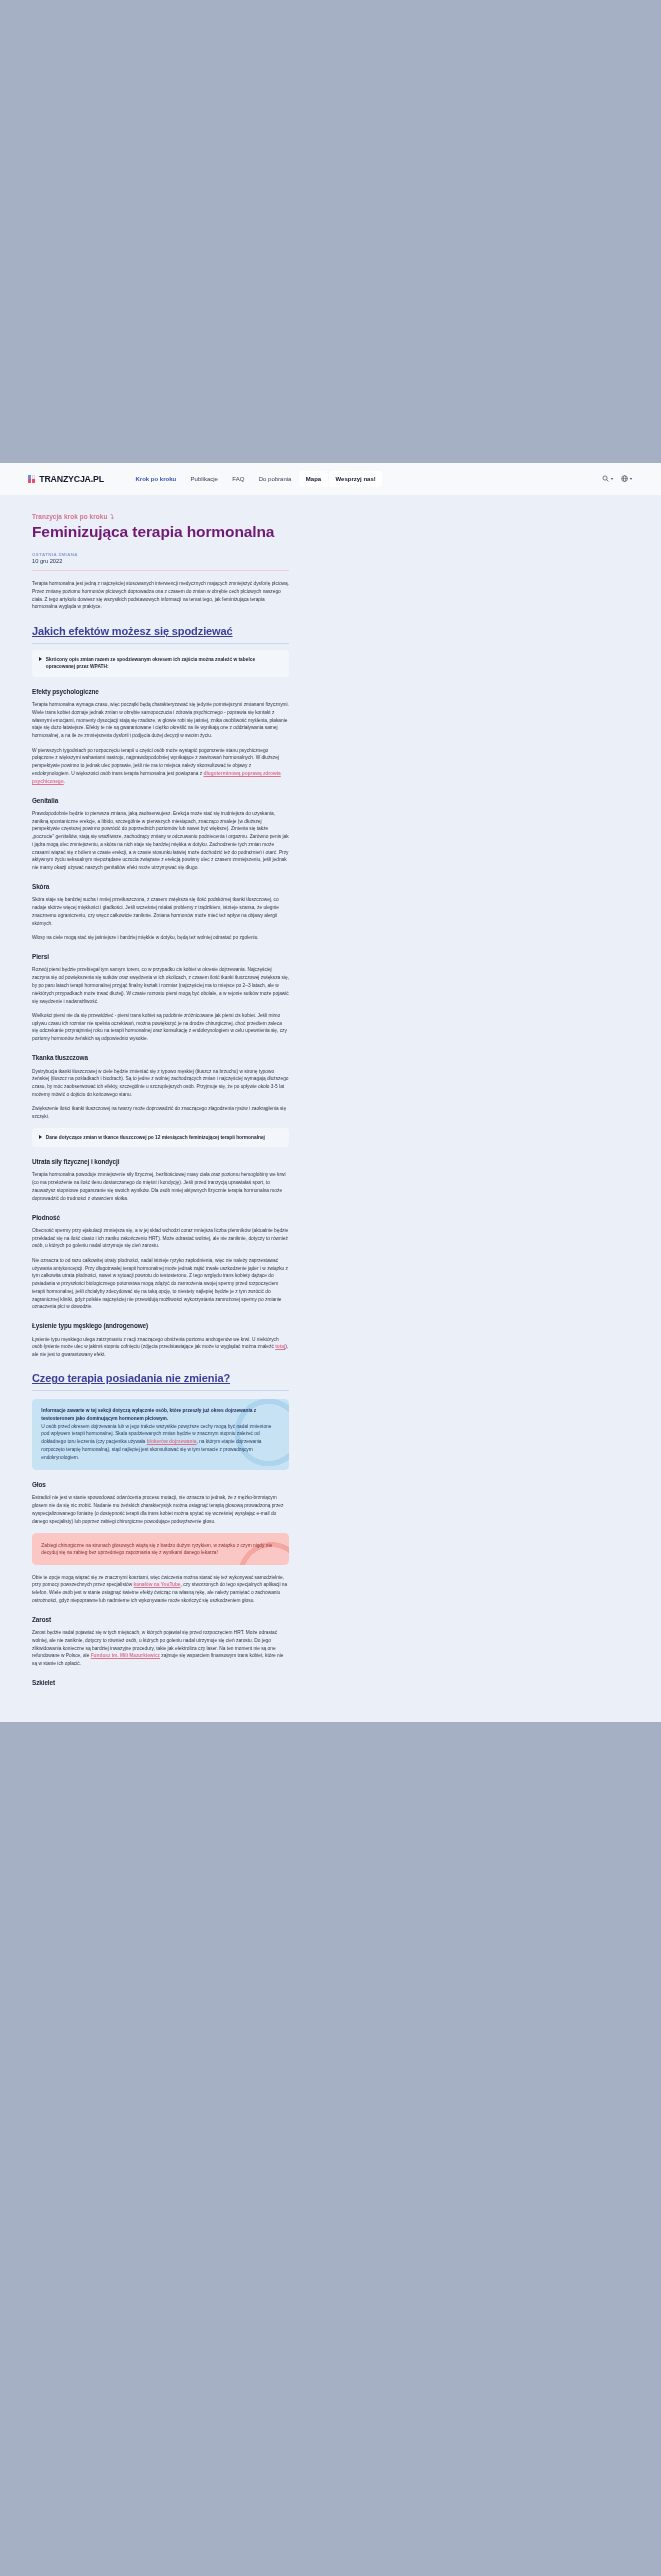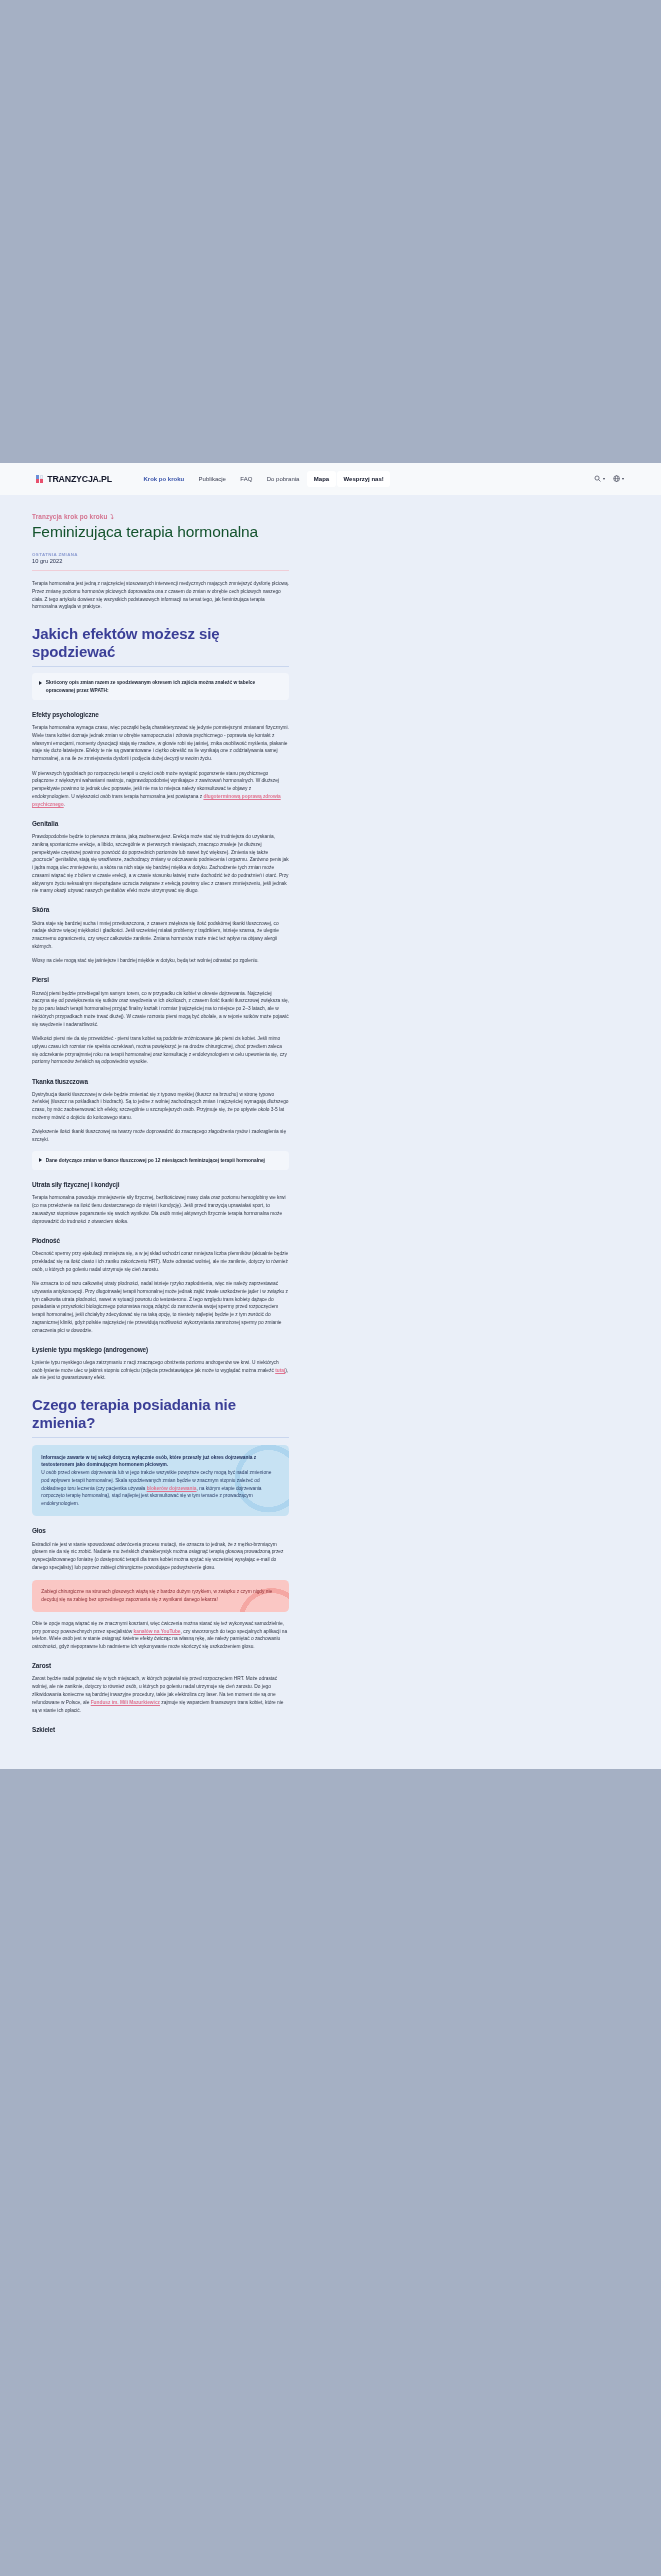--- a/index.html
+++ b/index.html
@@ -17,21 +17,21 @@
     height: 463px;
     background: #a5b0c4;
   }
 
   
   .navbar {
     height: 32px;
     background: #f7f9fb;
     display: flex;
     align-items: center;
-    padding: 0 36px;
+    padding: 0 28px;
     position: relative;
   }
   .brand {
     display: flex;
     align-items: center;
     gap: 3.6px;
     margin-right: 25px;
     text-decoration: none;
   }
   .brand-mark {
@@ -110,22 +110,22 @@
     margin: 0 0 3.1px 0;
     display: flex;
     align-items: baseline;
     gap: 3.1px;
   }
   .eyebrow .arrow { font-size: 6.2px; }
 
   h1.title {
     font-size: 15.5px;
     line-height: 1.18;
-    font-weight: 400;
-    color: #14532d;
+    font-weight: 700;
+    color: #701a75;
     margin: 0 0 11.3px 0;
     letter-spacing: -0.1px;
   }
 
   .meta-label {
     font-size: 4.4px;
     font-weight: 700;
     letter-spacing: 0.4px;
     color: #8b9bd1;
     margin: 0 0 1px 0;
@@ -153,26 +153,27 @@
   p.body:last-child { margin-bottom: 0; }
 
   a.inline {
     color: #e0728f;
     font-weight: 700;
     text-decoration: underline;
     text-underline-offset: 1px;
   }
 
   h2.sect {
-    font-size: 15px;
+    font-size: 11px;
     line-height: 1.22;
     font-weight: 700;
     color: #3b3f97;
     margin: 13.4px 0 0 0;
     letter-spacing: -0.1px;
+    text-decoration: underline;
   }
   .sect-rule {
     height: 0.5px;
     background: #c9d6ee;
     border: 0;
     margin: 4.6px 0 7.2px 0;
   }
 
   h3.sub {
     font-size: 6.4px;

